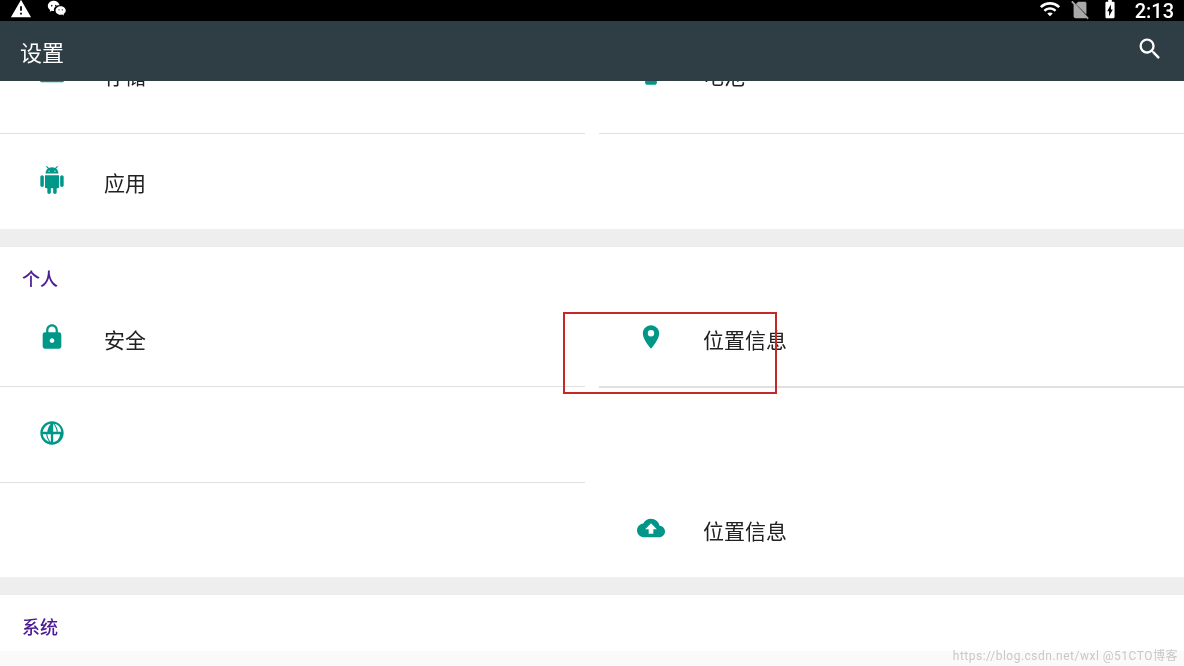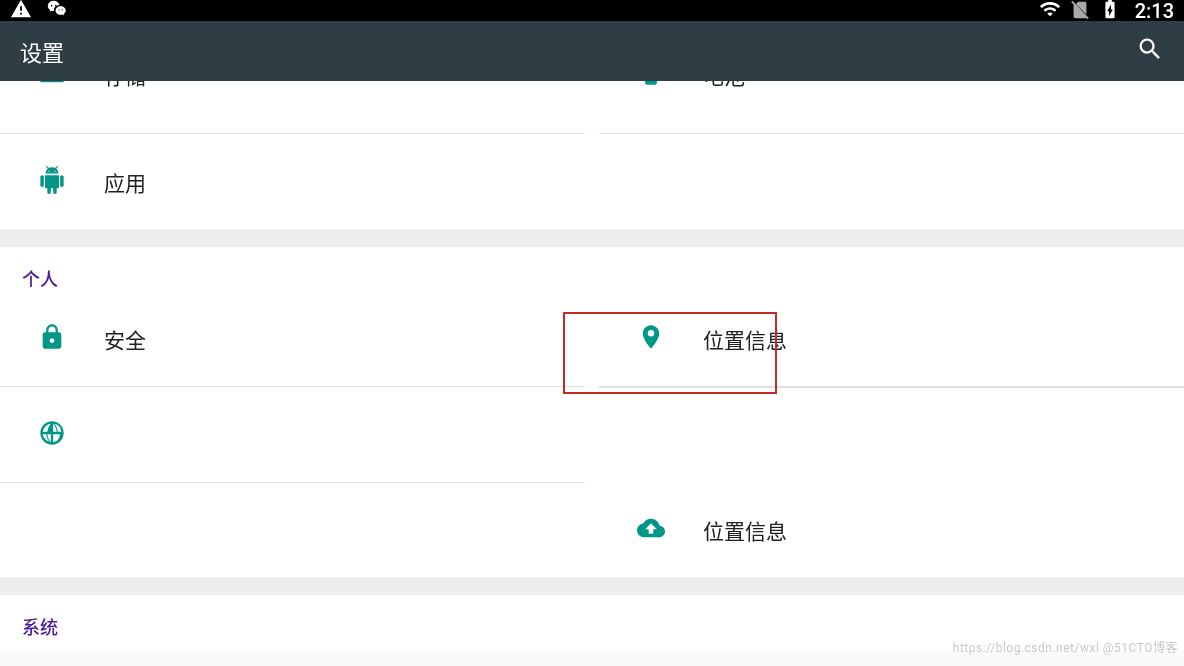--- a/index.html
+++ b/index.html
@@ -18,21 +18,21 @@
     .section{background:#fff;box-shadow:0 1px 2px rgba(0,0,0,0.1);}
     .section-header{color:#4c1d95;font-size:18px;font-weight:500;padding:18px 22px 0 22px;}
     .grid{display:grid;grid-template-columns:1fr 1fr;column-gap:14px;}
     .item{display:flex;align-items:center;height:95px;}
     .item .icon-col{width:104px;display:flex;justify-content:center;}
     .item .icon-col svg{width:28px;height:28px;fill:#009688;}
     .item .label{font-size:21px;color:#212121;}
     .col-divider{height:1px;background:#e0e0e0;}
     .gap{height:18px;background:#eee;}
     .highlight-box{position:absolute;border:2px solid #c62828;pointer-events:none;}
-    .watermark{position:absolute;bottom:11px;right:6px;font-size:12px;color:#c8c8c8;letter-spacing:.5px;}
+    .watermark{position:absolute;bottom:3px;right:6px;font-size:12px;color:#c8c8c8;letter-spacing:.5px;}
     .topcut{height:52px;overflow:hidden;position:relative;}
     .topcut .grid{transform:translateY(-54px);}
   </style>
 </head>
 <body>
 
 <div class="statusbar">
   <div class="left">
     <span><svg viewBox="0 0 24 24">
           <path d="M1 21h22L12 2 1 21zm12-3h-2v-2h2v2zm0-4h-2V9h2v5z"></path>

